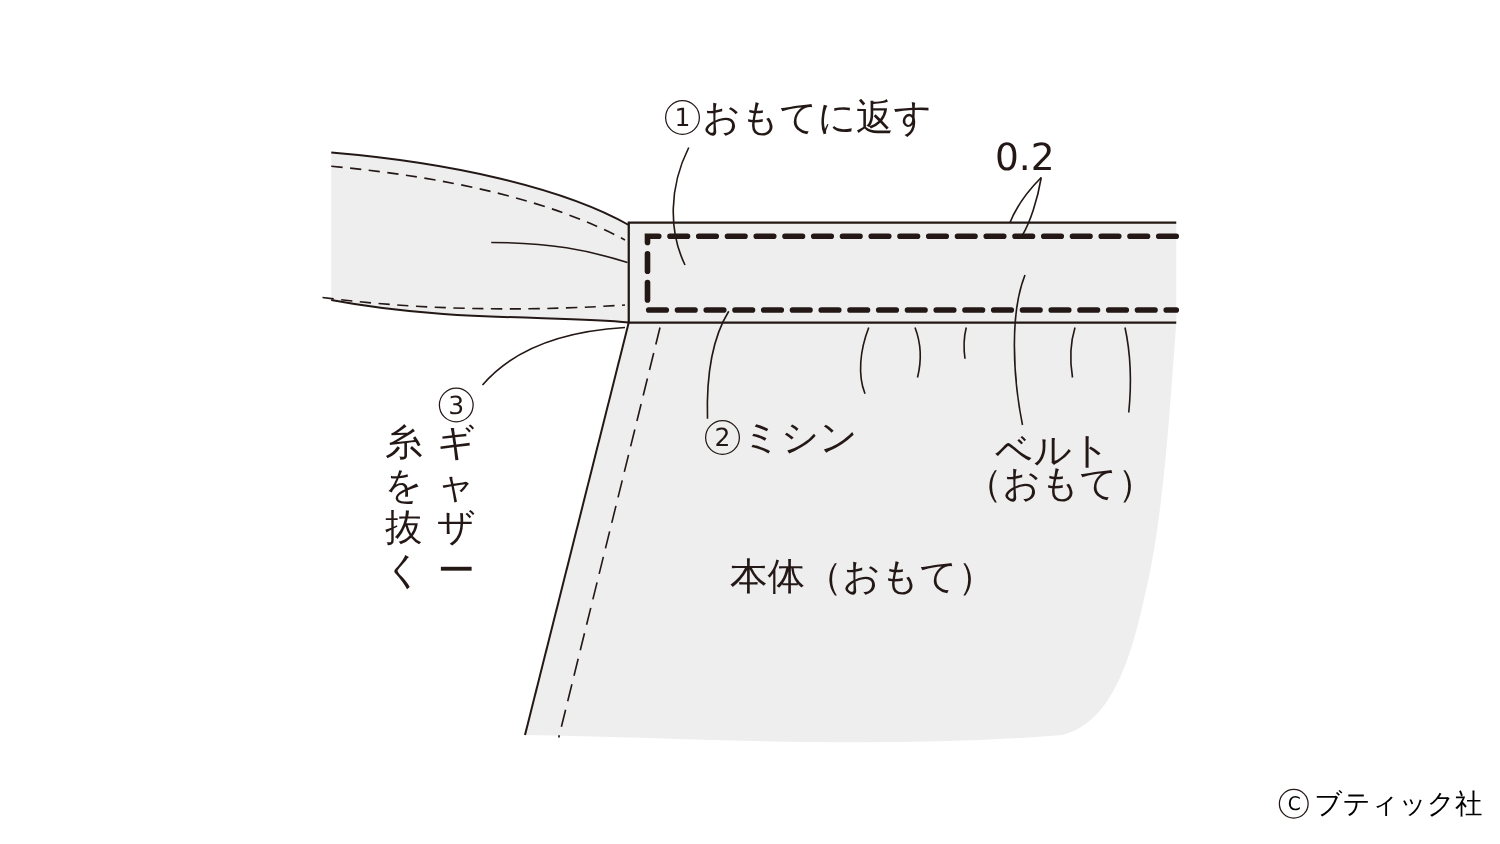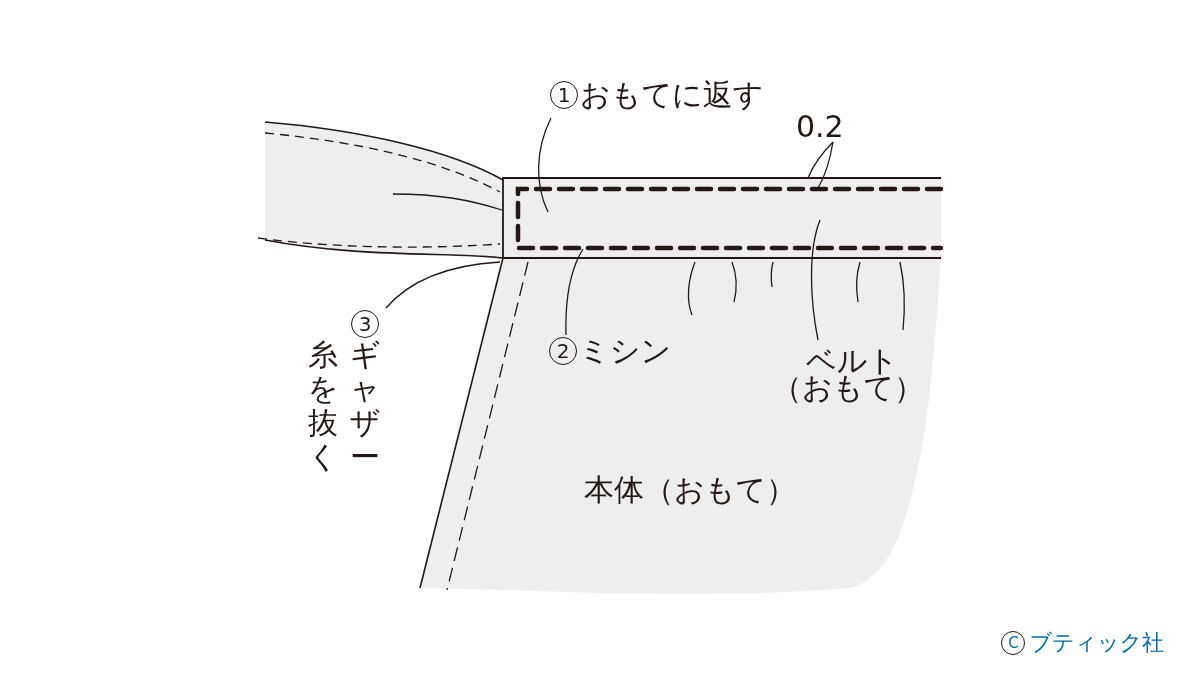--- a/index.html
+++ b/index.html
@@ -4,21 +4,21 @@
 <style>
   html, body { margin: 0; padding: 0; background: #ffffff; }
   body { width: 1200px; height: 675px; position: relative; overflow: hidden;
          font-family: "DejaVu Sans", sans-serif; color: #231815; }
   svg.diagram { position: absolute; left: 0; top: 0; }
   .lbl { position: absolute; font-size: 30px; line-height: 1; white-space: nowrap; color: #231815; }
   .circ { display: inline-block; width: 26px; height: 26px; border: 1.5px solid #231815; border-radius: 50%;
           font-size: 20px; line-height: 26px; text-align: center; vertical-align: 3px; margin-right: 2px; }
   .vert { position: absolute; font-size: 30px; line-height: 34px; width: 34px; text-align: center; color: #231815; }
   .vert span { display: block; }
-  .copyright { position: absolute; right: 36px; top: 628px; font-size: 22px; color: #0369a1; }
+  .copyright { position: absolute; right: 14px; top: 628px; font-size: 22px; color: #000000; }
   .copyright .c { display: inline-block; width: 22px; height: 22px; border: 1.8px solid #231815; border-radius: 50%;
                   font-size: 15px; line-height: 22px; text-align: center; vertical-align: 2px; margin-right: 4px; }
 </style>
 </head>
 <body>
 
 <svg class="diagram" width="1200" height="675" viewBox="0 0 1200 675">
 
   <path d="M265,122 C360,130 450,150 503,180 L503,258 C450,252 360,258 265,240 Z" fill="#eeeeee" stroke="none"></path>
   <path d="M265,122 C360,130 450,150 503,180" fill="none" stroke="#231815" stroke-width="1.6"></path>
@@ -46,34 +46,34 @@
   <g fill="none" stroke="#231815" stroke-width="1.3">
     <path d="M551,118 C535,150 535,185 548,212"></path>
     <path d="M833,142 C820,155 812,168 808,178"></path>
     <path d="M833,142 C830,160 824,178 818,188"></path>
     <path d="M583,249 C570,270 565,300 566,335"></path>
     <path d="M820,220 C808,250 810,300 818,340"></path>
     <path d="M500,262 C450,265 410,280 386,308"></path>
   </g>
 </svg>
 
-<div class="lbl" style="left:532px; top:80px;margin-left:18px;">
+<div class="lbl" style="left:532px; top:80px;">
   <span class="circ">1</span><span>おもてに返す</span>
 </div>
 
 <div class="lbl" style="left:796px; top:112px;">0.2</div>
 
-<div class="lbl" style="left:549px; top:336px;">
+<div class="lbl" style="left:564px; top:336px;">
   <span class="circ">2</span><span>ミシン</span>
 </div>
 
-<div class="lbl" style="left:796px; top:346px;margin-left:10px;">ベルト</div>
+<div class="lbl" style="left:796px; top:346px;">ベルト</div>
 <div class="lbl" style="left:772px; top:373px;">（おもて）</div>
 
-<div class="lbl" style="left:584px; top:475px;">本体（おもて）</div>
+<div class="lbl" style="left:584px; top:447px;">本体（おもて）</div>
 
 <div class="vert" style="left:348px; top:310px;">
   <span class="circ" style="margin:0 auto;">3</span>
 </div>
 <div class="vert" style="left:348px; top:338px;">
   <span>ギ</span>
   <span>ャ</span>
   <span>ザ</span>
   <span>ー</span>
 </div>

